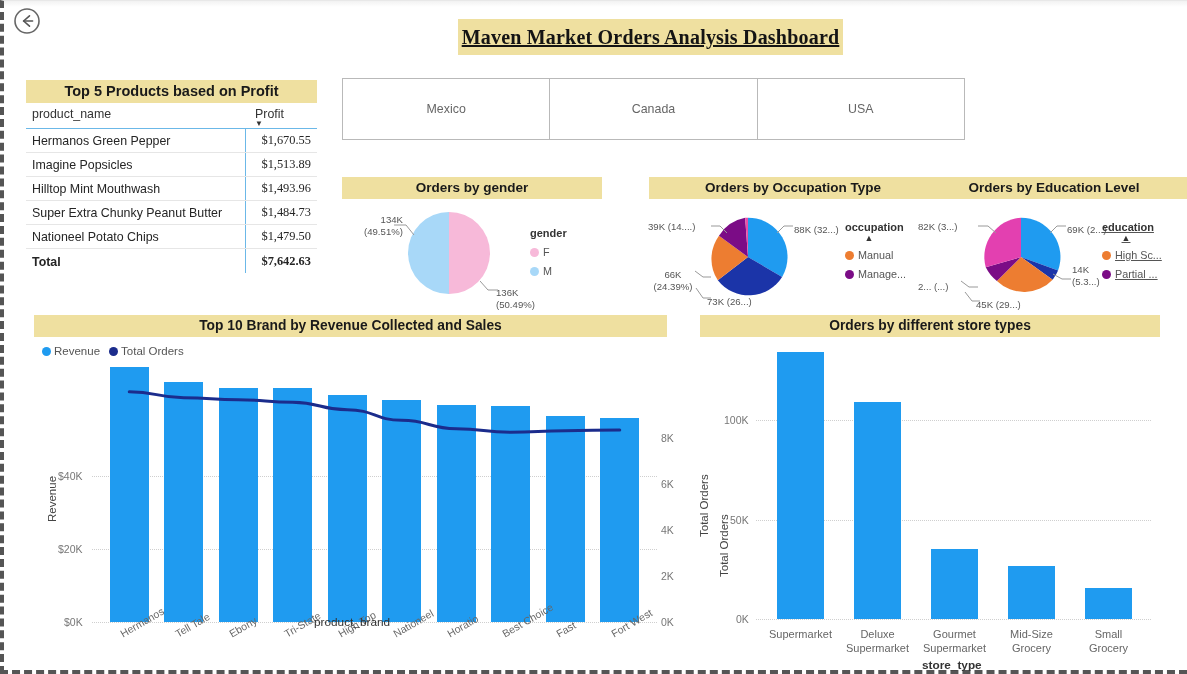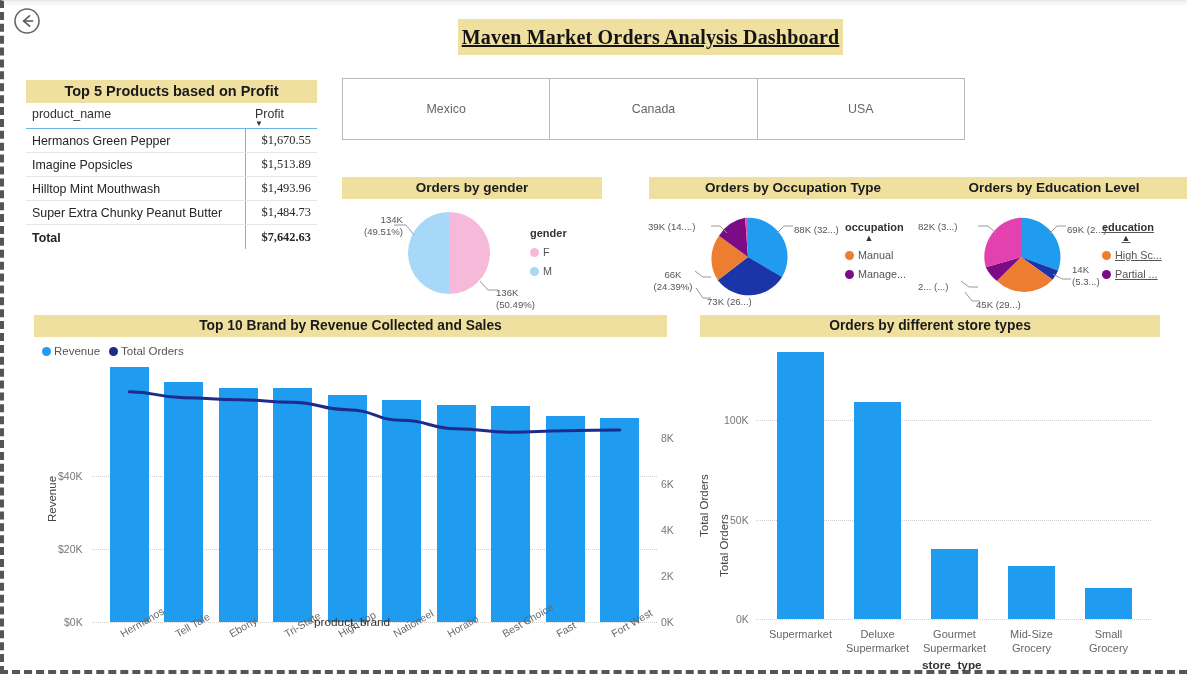--- a/index.html
+++ b/index.html
@@ -139,20 +139,24 @@
           <td class="num">$1,513.89</td>
         </tr>
         <tr>
           <td>Hilltop Mint Mouthwash</td>
           <td class="num">$1,493.96</td>
         </tr>
         <tr>
           <td>Super Extra Chunky Peanut Butter</td>
           <td class="num">$1,484.73</td>
         </tr>
+        <tr>
+          <td>Nationeel Potato Chips</td>
+          <td class="num">$1,479.50</td>
+        </tr>
         <tr class="total">
           <td>Total</td>
           <td class="num">$7,642.63</td>
         </tr>
       </tbody>
     </table>
   </div>
 
   <div class="slicers">
     <div class="slicer">Mexico</div>

